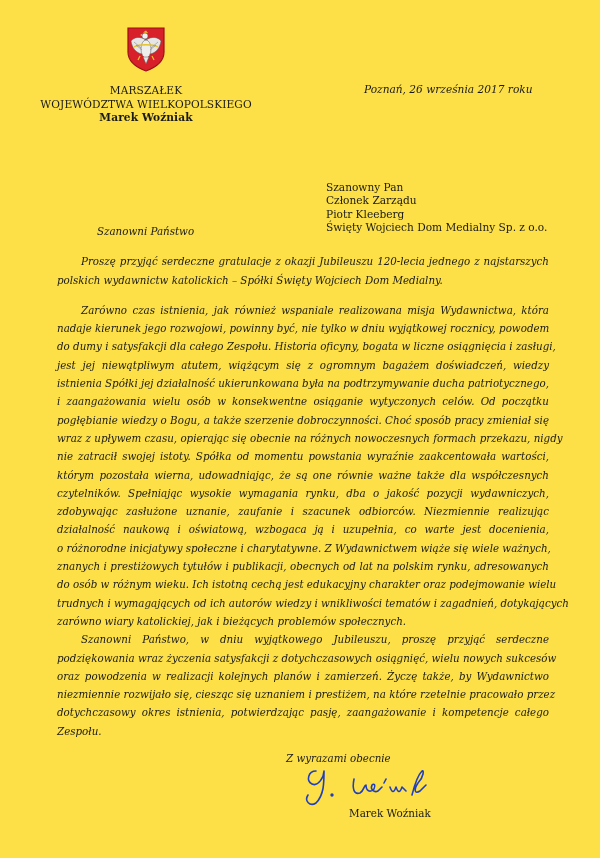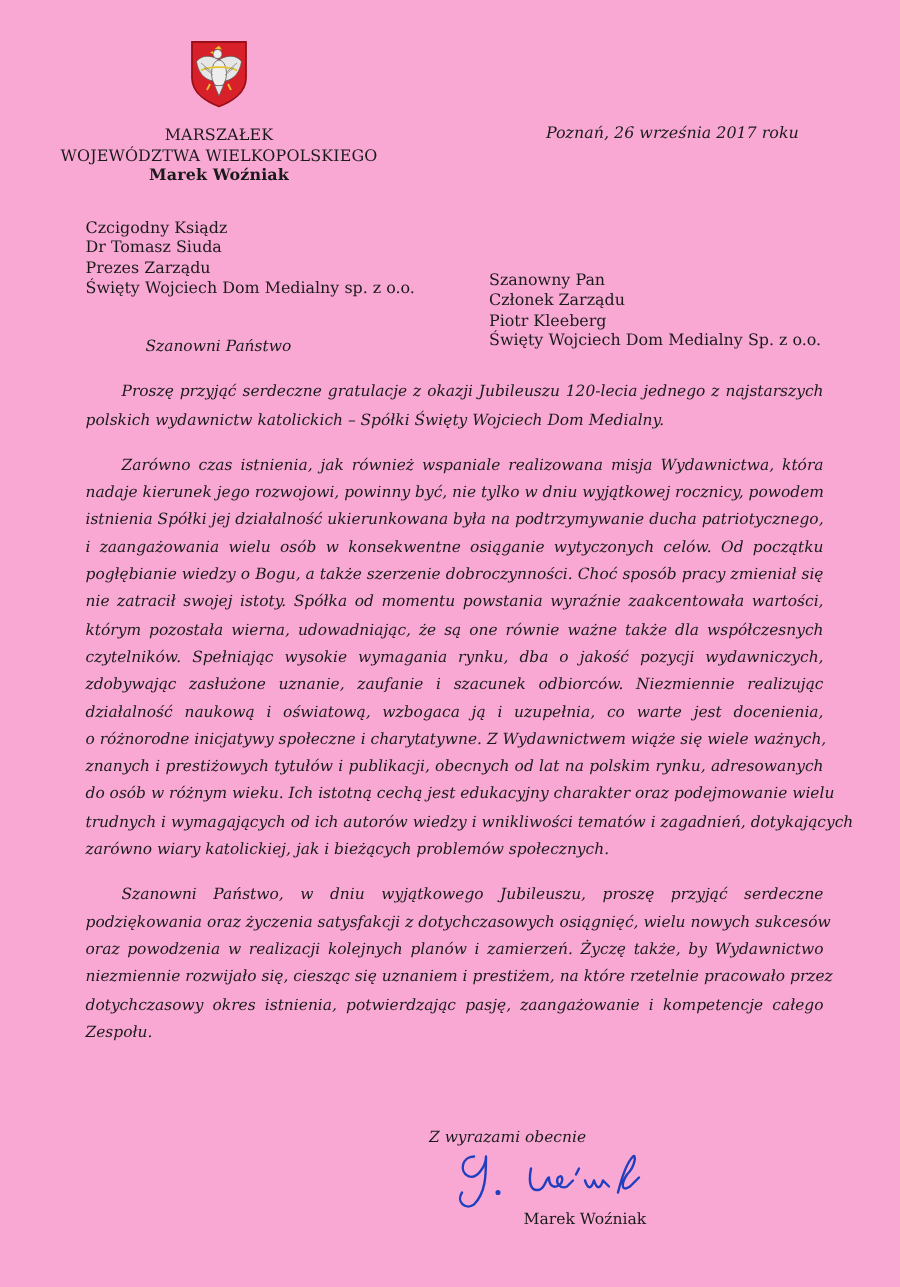--- a/index.html
+++ b/index.html
@@ -12,21 +12,21 @@
       height: 858px;
       position: relative;
       overflow: hidden;
       color: #1a1a1a;
       font-family: "DejaVu Serif", "Liberation Serif", serif;
     }
     .page {
       position: absolute;
       left: 0; top: 0;
       width: 600px; height: 858px;
-      background: #f9a8d4;
+      background: #fde047;
     }
     
     .crest {
       position: absolute;
       left: 126px;
       top: 26px;
       width: 40px;
       height: 46px;
     }
     .letterhead {
@@ -87,21 +87,21 @@
     .para .ln {
       display: block;
       text-align: justify;
       text-align-last: justify;
       white-space: nowrap;
       height: 18.3px;
       overflow: visible;
     }
     .para .ln.first { padding-left: 24px; }
     .para .ln.last { text-align-last: left; }
-    .para + .para { margin-top: 12px; }
+    .para + .para { margin-top: 0; }
     .p1 { margin-bottom: 12px; }
     
     .closing {
       position: absolute;
       left: 286px;
       top: 752px;
       font-style: italic;
       font-size: 10.3px;
     }
     .signature {
@@ -145,63 +145,60 @@
   </svg>
 
   <div class="letterhead">
     <span class="title-line">MARSZAŁEK</span>
     <span class="title-line">WOJEWÓDZTWA WIELKOPOLSKIEGO</span>
     <span class="name-line">Marek Woźniak</span>
   </div>
 
   <div class="date">Poznań, 26 września 2017 roku</div>
 
-  <div class="addr addr-left">
-    <span>Czcigodny Ksiądz</span>
-    <span>Dr Tomasz Siuda</span>
-    <span>Prezes Zarządu</span>
-    <span>Święty Wojciech Dom Medialny sp. z o.o.</span>
-  </div>
 
   <div class="addr addr-right">
     <span>Szanowny Pan</span>
     <span>Członek Zarządu</span>
     <span>Piotr Kleeberg</span>
     <span>Święty Wojciech Dom Medialny Sp. z o.o.</span>
   </div>
 
   <div class="body-text">
     <span class="salutation">Szanowni Państwo</span>
 
     <div class="para p1">
       <span class="ln first">Proszę przyjąć serdeczne gratulacje z okazji Jubileuszu 120-lecia jednego z najstarszych</span>
       <span class="ln last">polskich wydawnictw katolickich – Spółki Święty Wojciech Dom Medialny.</span>
     </div>
 
     <div class="para">
       <span class="ln first">Zarówno czas istnienia, jak również wspaniale realizowana misja Wydawnictwa, która</span>
       <span class="ln">nadaje kierunek jego rozwojowi, powinny być, nie tylko w dniu wyjątkowej rocznicy, powodem</span>
+      <span class="ln">do dumy i satysfakcji dla całego Zespołu. Historia oficyny, bogata w liczne osiągnięcia i zasługi,</span>
+      <span class="ln">jest jej niewątpliwym atutem, wiążącym się z ogromnym bagażem doświadczeń, wiedzy</span>
       <span class="ln">istnienia Spółki jej działalność ukierunkowana była na podtrzymywanie ducha patriotycznego,</span>
       <span class="ln">i zaangażowania wielu osób w konsekwentne osiąganie wytyczonych celów. Od początku</span>
       <span class="ln">pogłębianie wiedzy o Bogu, a także szerzenie dobroczynności. Choć sposób pracy zmieniał się</span>
+      <span class="ln">wraz z upływem czasu, opierając się obecnie na różnych nowoczesnych formach przekazu, nigdy</span>
       <span class="ln">nie zatracił swojej istoty. Spółka od momentu powstania wyraźnie zaakcentowała wartości,</span>
       <span class="ln">którym pozostała wierna, udowadniając, że są one równie ważne także dla współczesnych</span>
       <span class="ln">czytelników. Spełniając wysokie wymagania rynku, dba o jakość pozycji wydawniczych,</span>
       <span class="ln">zdobywając zasłużone uznanie, zaufanie i szacunek odbiorców. Niezmiennie realizując</span>
       <span class="ln">działalność naukową i oświatową, wzbogaca ją i uzupełnia, co warte jest docenienia,</span>
       <span class="ln">o różnorodne inicjatywy społeczne i charytatywne. Z Wydawnictwem wiąże się wiele ważnych,</span>
       <span class="ln">znanych i prestiżowych tytułów i publikacji, obecnych od lat na polskim rynku, adresowanych</span>
       <span class="ln">do osób w różnym wieku. Ich istotną cechą jest edukacyjny charakter oraz podejmowanie wielu</span>
       <span class="ln">trudnych i wymagających od ich autorów wiedzy i wnikliwości tematów i zagadnień, dotykających</span>
       <span class="ln last">zarówno wiary katolickiej, jak i bieżących problemów społecznych.</span>
     </div>
 
     <div class="para">
       <span class="ln first">Szanowni Państwo, w dniu wyjątkowego Jubileuszu, proszę przyjąć serdeczne</span>
-      <span class="ln">podziękowania oraz życzenia satysfakcji z dotychczasowych osiągnięć, wielu nowych sukcesów</span>
+      <span class="ln">podziękowania wraz życzenia satysfakcji z dotychczasowych osiągnięć, wielu nowych sukcesów</span>
       <span class="ln">oraz powodzenia w realizacji kolejnych planów i zamierzeń. Życzę także, by Wydawnictwo</span>
       <span class="ln">niezmiennie rozwijało się, ciesząc się uznaniem i prestiżem, na które rzetelnie pracowało przez</span>
       <span class="ln">dotychczasowy okres istnienia, potwierdzając pasję, zaangażowanie i kompetencje całego</span>
       <span class="ln last">Zespołu.</span>
     </div>
   </div>
 
   <div class="closing">Z wyrazami obecnie</div>
 
   <svg class="signature" viewBox="0 0 140 46">

